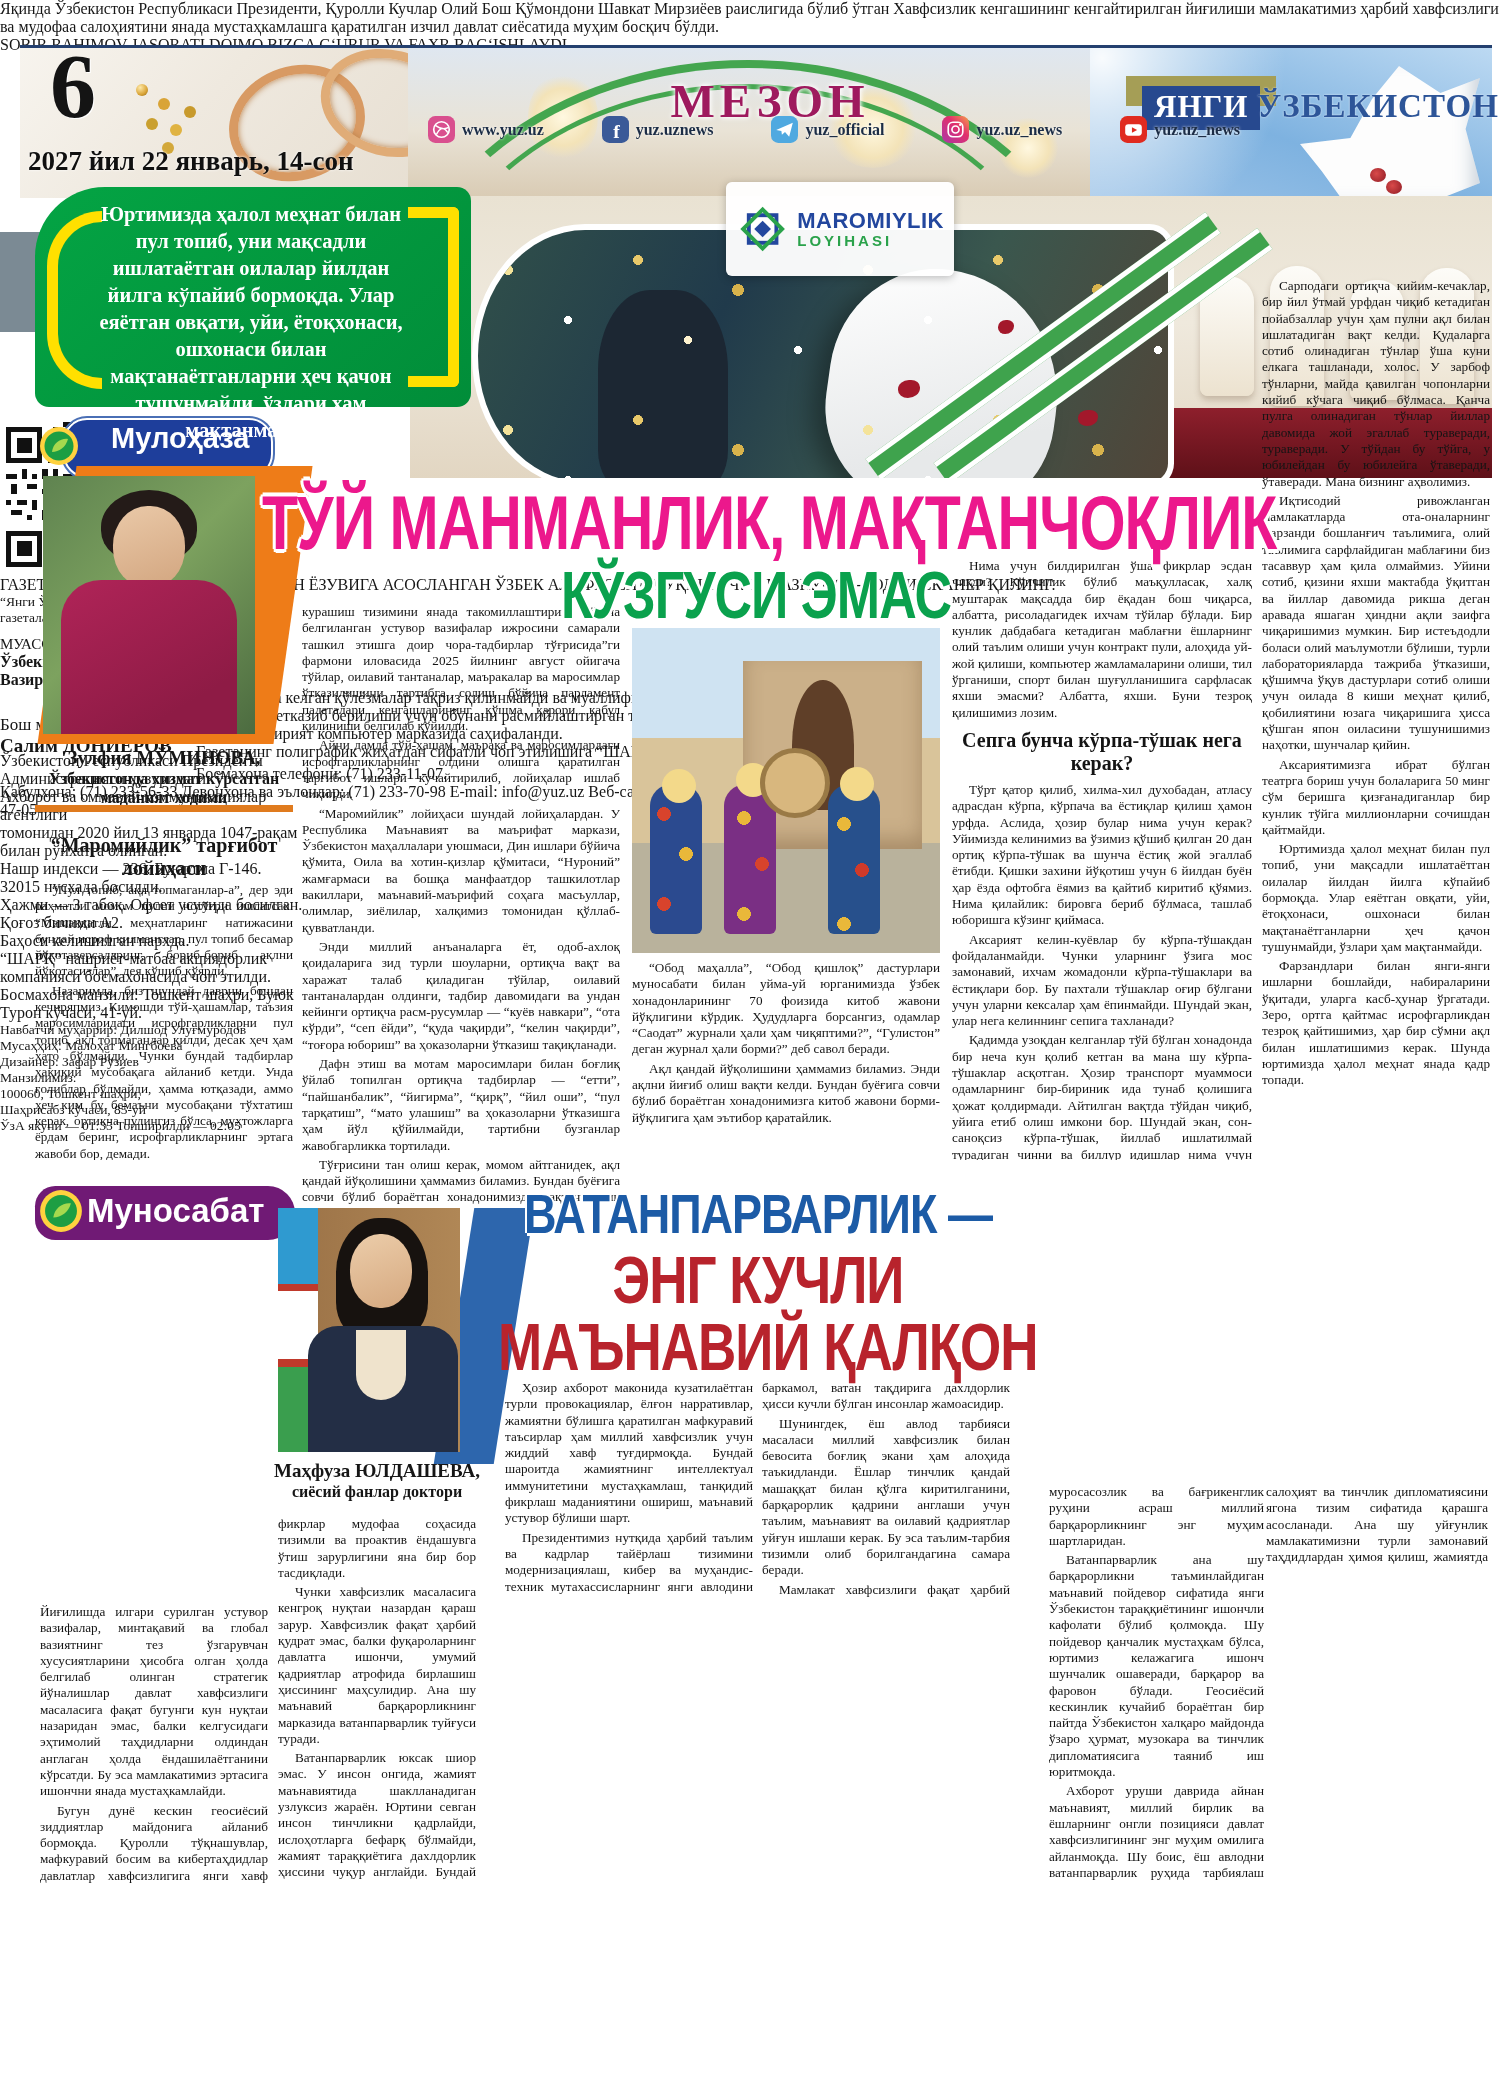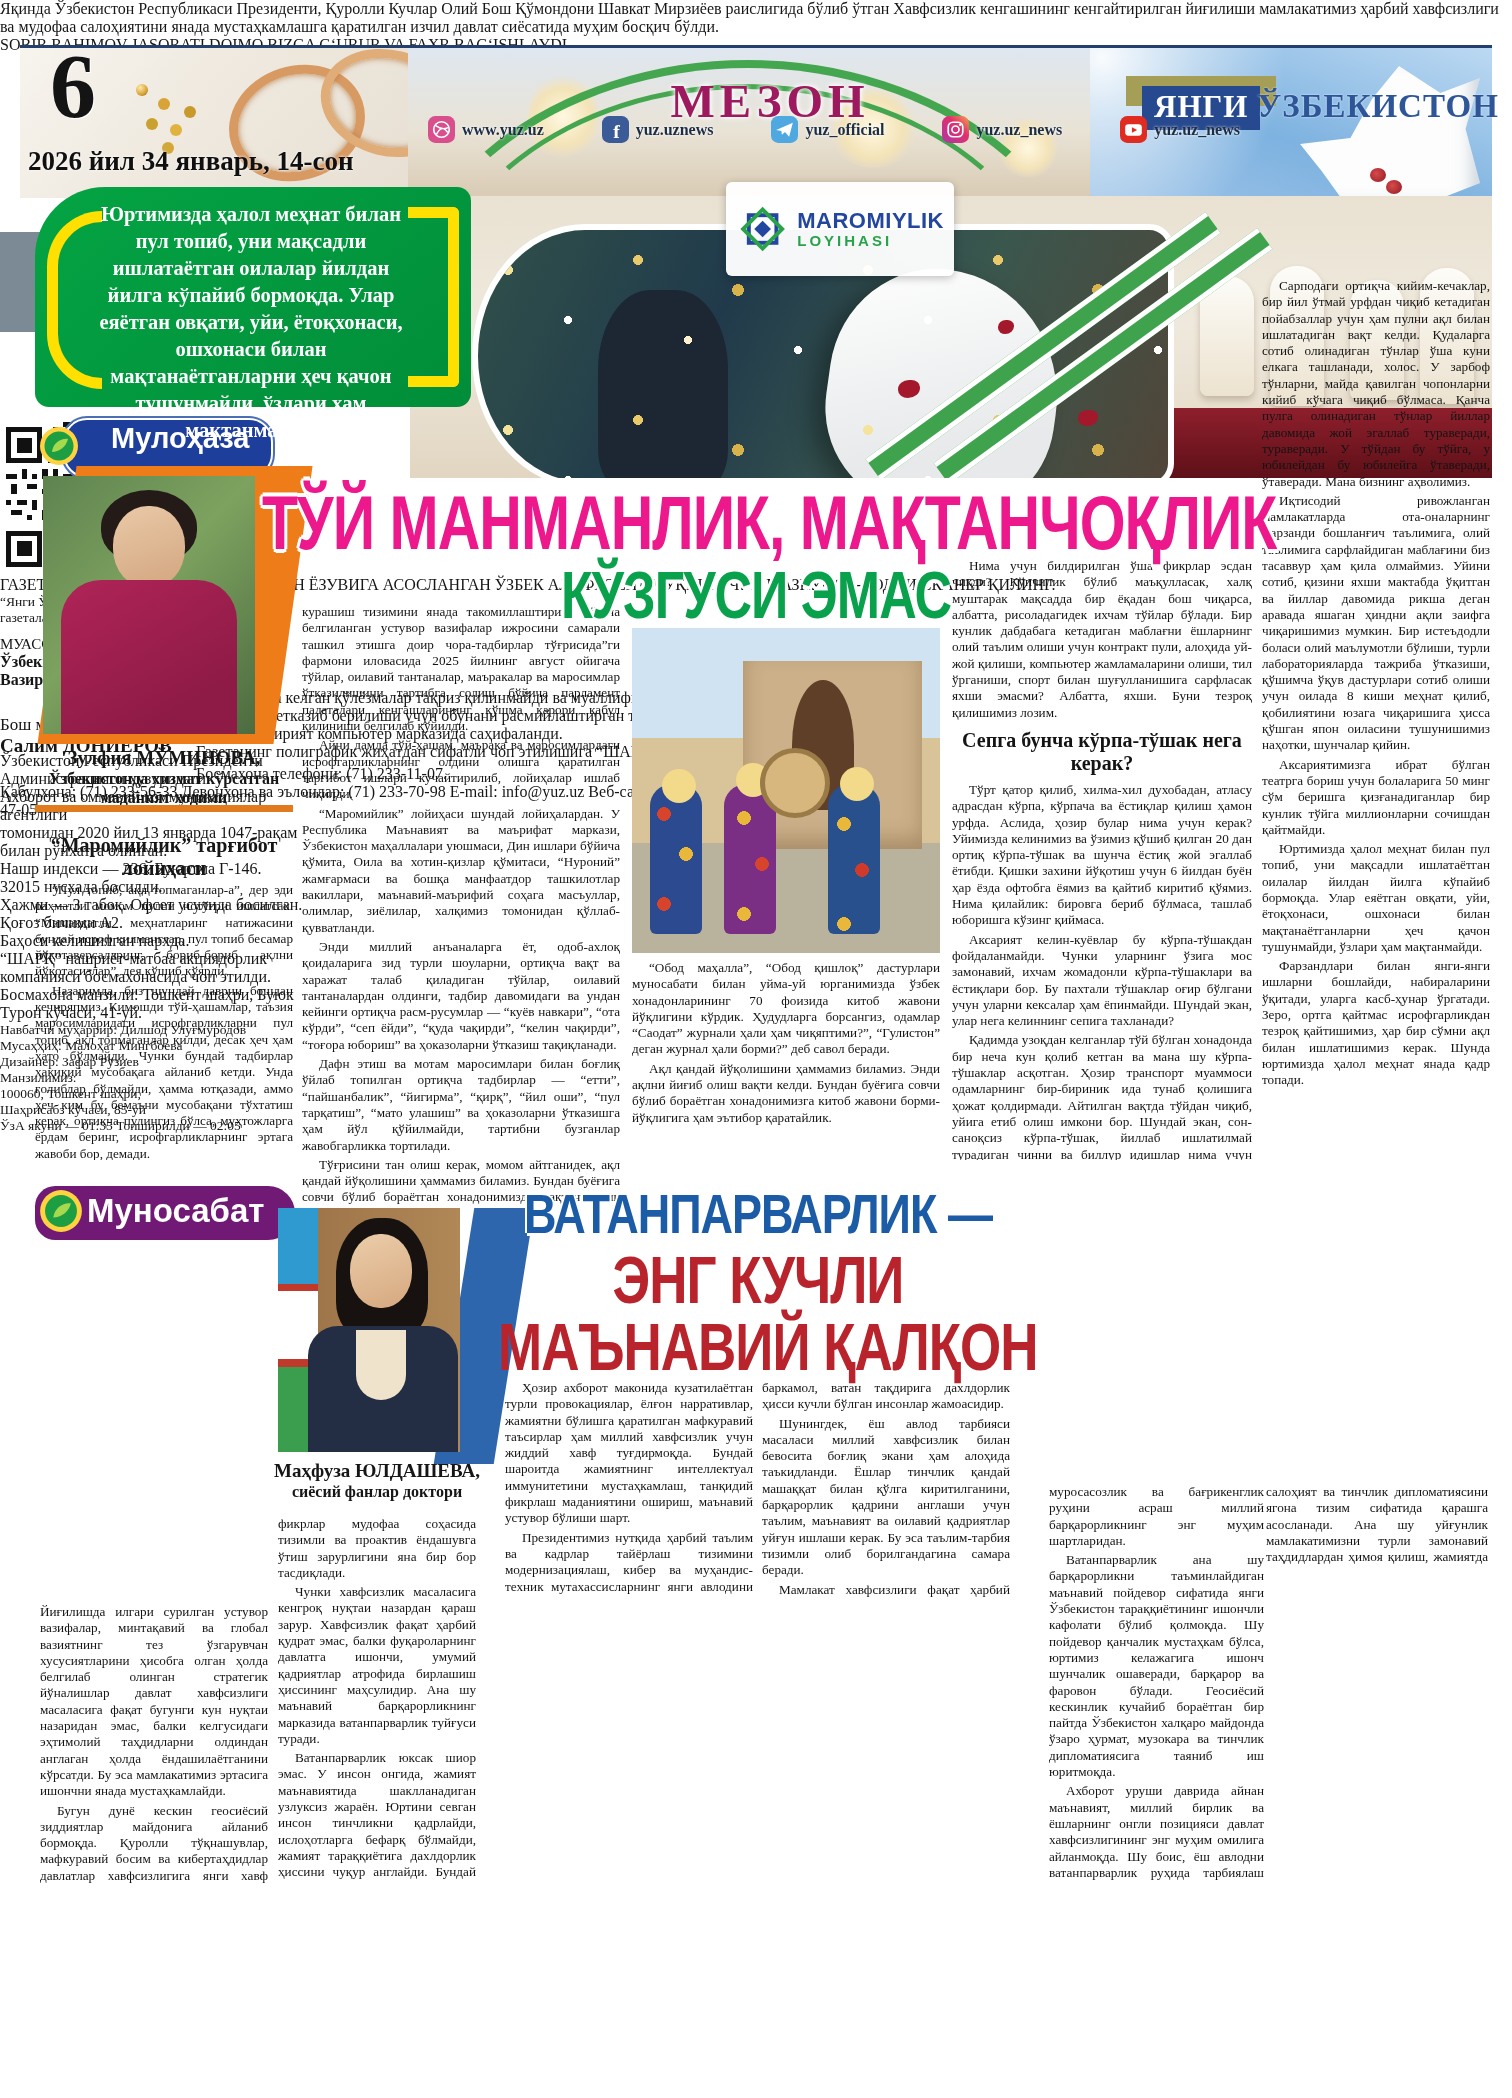--- a/index.html
+++ b/index.html
@@ -150,21 +150,21 @@
 <div class="page">
 
   <div class="toprule"></div>
 
   <div class="hdr-left">
     <div class="ring" style="left:208px;top:18px;width:120px;height:96px;transform:rotate(-18deg);"></div>
     <div class="ring" style="left:300px;top:2px;width:120px;height:88px;transform:rotate(14deg);border-color:#e0ac77;"></div>
     <div class="beads" style="left:116px;top:36px;"></div>
   </div>
   <div class="pagenum">6</div>
-  <div class="dateline">2026 йил 34 январь, 14-сон</div>
+  <div class="dateline">2027 йил 22 январь, 14-сон</div>
 
   <div class="hdr-mid">
     <div class="chand" style="left:120px;top:24px;width:70px;height:90px;"></div>
     <div class="chand" style="left:420px;top:40px;width:90px;height:80px;"></div>
     <div class="chand" style="left:590px;top:70px;width:60px;height:60px;"></div>
   </div>
 
   <div class="hdr-right">
     <div class="sunray"></div>
     <div class="dove"></div>

